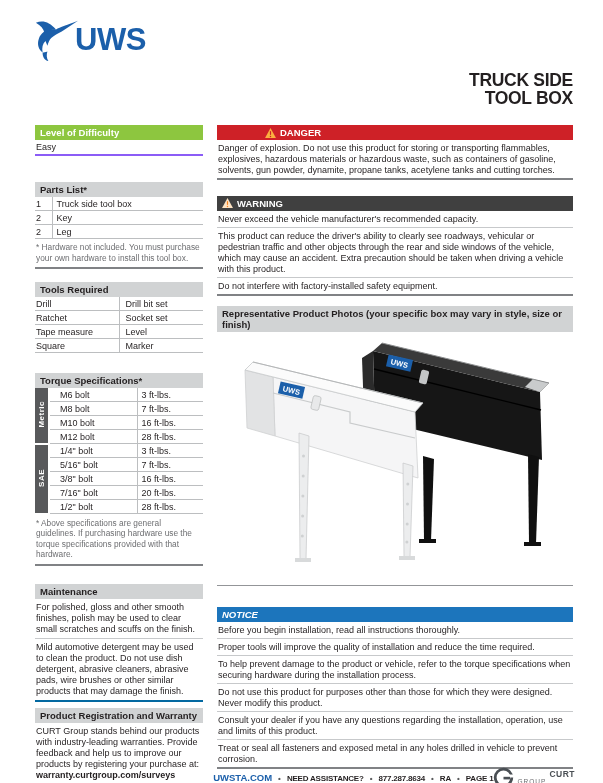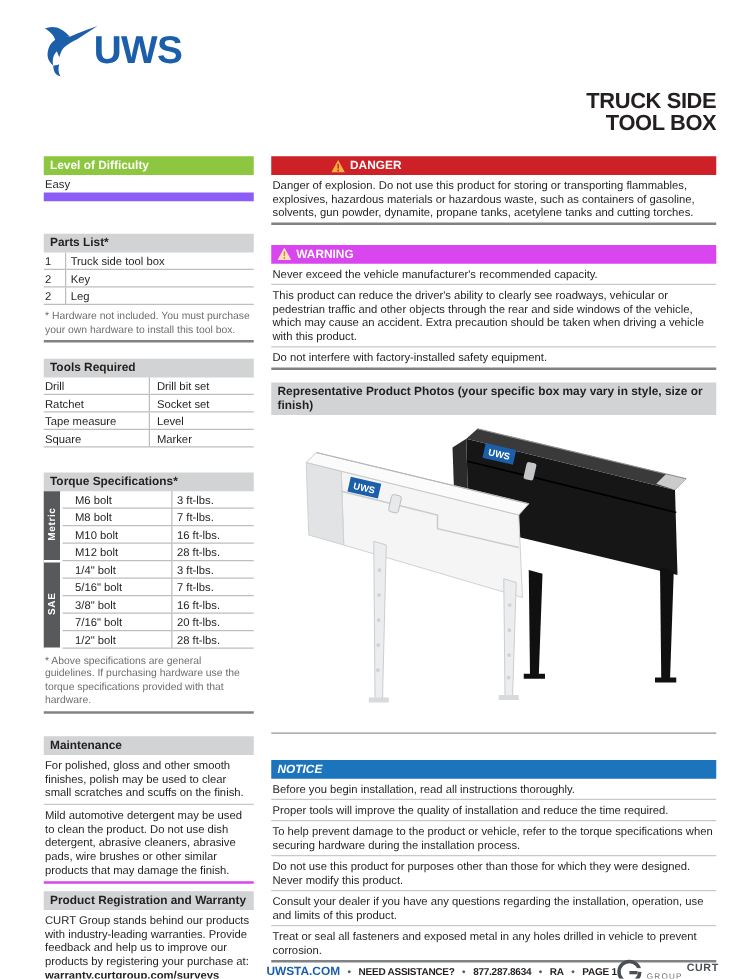--- a/index.html
+++ b/index.html
@@ -14,38 +14,38 @@
   .doc-title { position:absolute; left:35px; top:77px; font-size:28px; font-weight:bold; color:#919396; letter-spacing:-0.5px; }
   .product-name { position:absolute; right:30px; top:71px; text-align:right; font-size:17.5px; font-weight:bold; color:#231F20; line-height:18px; letter-spacing:-0.3px; }
   
   .col-left  { position:absolute; left:35px;  top:125px; width:168px; }
   .col-right { position:absolute; left:217px; top:125px; width:356px; }
   
   .secbar { font-size:9.5px; font-weight:bold; padding:2px 5px; line-height:11px; }
   .secbar.gray   { background:#D1D3D4; color:#231F20; }
   .secbar.green  { background:#8DC63F; color:#ffffff; }
   .secbar.red    { background:#CE2127; color:#ffffff; display:flex; align-items:center; gap:4px;padding-left:48px; }
-  .secbar.orange { background:#d946ef; color:#ffffff; display:flex; align-items:flex-start; gap:4px; }
+  .secbar.orange { background:#404040; color:#ffffff; display:flex; align-items:flex-start; gap:4px; }
   .secbar.blue   { background:#1C75BC; color:#ffffff; font-style:italic; }
   
   .sec { margin-bottom:0; }
-  .row-plain { font-size:9px; padding:2px 1px; border-bottom:7px solid #8b5cf6; }
+  .row-plain { font-size:9px; padding:2px 1px; border-bottom:2px solid #8b5cf6; }
   table { width:100%; border-collapse:collapse; font-size:9px; }
   td { padding:1.5px 4px; vertical-align:top; }
   .parts-table td { border-bottom:1px solid #BCBEC0; }
   .parts-table .qty { width:17px; border-right:1px solid #BCBEC0; padding-left:1px; }
   .tools-table td { border-bottom:1px solid #BCBEC0; width:50%; padding-left:1px; }
   .tools-table td + td { border-left:1px solid #BCBEC0; padding-left:6px; }
   .torque-table td { border-bottom:1px solid #BCBEC0; }
   .torque-table .vcell { width:14px; background:#58595B; border-right:2px solid #ffffff; border-bottom:2px solid #ffffff; padding:2px 1px; text-align:center; vertical-align:middle; }
   .torque-table .vcell span { writing-mode:vertical-rl; transform:rotate(180deg); color:#ffffff; font-weight:bold; font-size:8px; letter-spacing:0.5px; display:inline-block; }
   .torque-table .bolt { width:88px; border-right:1px solid #BCBEC0;padding-left:10px; }
   .footnote { font-size:8.3px; line-height:10.5px; color:#6D6E71; padding:3px 1px 4px 1px; border-bottom:2px solid #808285; }
   .para { font-size:9px; line-height:11px; padding:3px 1px; border-bottom:1px solid #C7C9CB; }
-  .para.last { border-bottom:2px solid #d946ef; }
+  .para.last { border-bottom:2px solid #0369a1; }
   .para b { font-weight:bold; }
   
   .r-para { font-size:9px; line-height:11px; padding:2.5px 1px; border-bottom:1px solid #C7C9CB; }
   .r-para.last { border-bottom:2px solid #808285; }
   .gap16 { height:16px; } .gap13 { height:13px; } .gap20 { height:20px; }
   .gap18 { height:18px; } .gap26 { height:26px; } .gap10 { height:10px; }
   .gap6 { height:6px; } .gap21 { height:21px; }
   .photos-divider { border:none; border-top:1px solid #939598; margin-top:3px; }
   
   .footer { position:absolute; left:35px; right:28px; top:767px; display:flex; align-items:center; justify-content:flex-end; }

